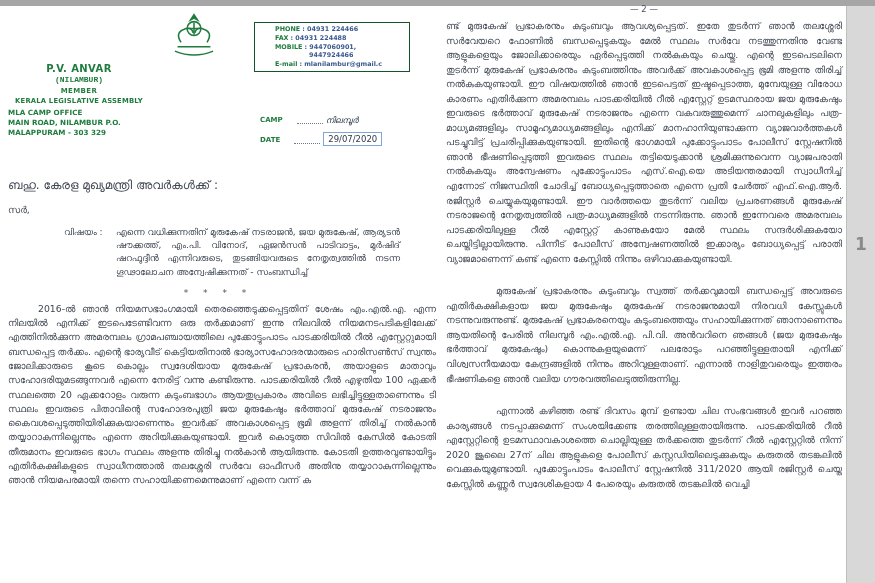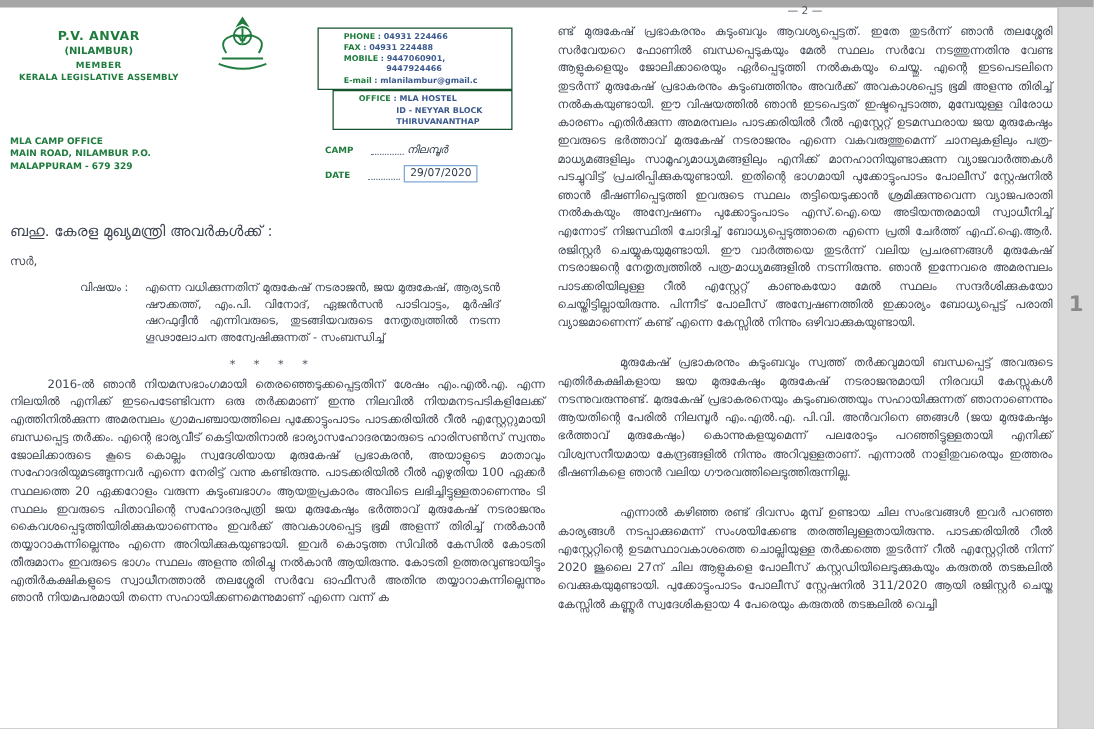--- a/index.html
+++ b/index.html
@@ -15,22 +15,22 @@
   .page-badge {
     position:absolute; top:232px; right:4px; width:20px; height:24px;
     color:#8a8a8a; font-size:17px; font-weight:bold; text-align:center; line-height:24px;
   }
 
   
   .page1 { position:absolute; left:8px; top:10px; width:428px; }
   .letterhead { position:relative; height:158px; }
   .green { color:#1f7c3e; }
   .lh-name { position:absolute; left:0; top:14px; width:142px; text-align:center; font-weight:bold; }
-  .lh-name .l1 { font-size:10px; letter-spacing:.4px; }
-  .lh-name .l2 { font-size:8px; margin-top:1px; }
+  .lh-name .l1 { font-size:10px; letter-spacing:.4px;margin-top:39px; }
+  .lh-name .l2 { font-size:8px; margin-top:1px;font-family:Liberation Mono, monospace; }
   .lh-name .l3 { font-size:7px; margin-top:3px; letter-spacing:.4px; }
   .lh-name .l4 { font-size:6.8px; margin-top:2px; letter-spacing:.2px; }
   .lh-emblem { position:absolute; left:160px; top:2px; }
   .box { border:1px solid #14532d; padding:2px 20px; }
   .lh-contact { position:absolute; left:246px; top:12px; width:114px; font-size:6.4px; line-height:8.8px; }
   .lh-contact .lbl { color:#1f7c3e; font-weight:bold; }
   .lh-contact .val { color:#3c5a8f; font-weight:bold; }
   .lh-office { position:absolute; left:258px; top:62px; width:102px; font-size:6.4px; line-height:8.8px; color:#3c5a8f; font-weight:bold; }
   .lh-office .lbl { color:#1f7c3e; }
   .lh-campoffice { position:absolute; left:0; top:98px; font-size:7.2px; line-height:10px; font-weight:bold; }
@@ -87,30 +87,25 @@
       </div>
 
       <div class="lh-contact box">
         <div><span class="lbl">PHONE</span> <span class="val">: 04931 224466</span></div>
         <div><span class="lbl">FAX</span> <span class="val">: 04931 224488</span></div>
         <div><span class="lbl">MOBILE</span> <span class="val">: 9447060901,</span></div>
         <div style="padding-left:34px;"><span class="val">9447924466</span></div>
         <div><span class="lbl">E-mail</span> <span class="val">: mlanilambur@gmail.c</span></div>
       </div>
 
-      <div class="lh-office box">
-        <div><span class="lbl">OFFICE</span> <span>: MLA HOSTEL</span></div>
-        <div style="padding-left:30px;">ID - NEYYAR BLOCK</div>
-        <div style="padding-left:30px;">THIRUVANANTHAP</div>
-      </div>
 
       <div class="lh-campoffice green">
         <div>MLA CAMP OFFICE</div>
         <div>MAIN ROAD, NILAMBUR P.O.</div>
-        <div>MALAPPURAM - 679 329</div>
+        <div>MALAPPURAM - 303 329</div>
       </div>
 
       <div class="lh-campdate">
         <div class="cd-row">
           <span class="lbl">CAMP</span>
           <span class="dots"></span>
           <span class="val hand">നിലമ്പൂർ</span>
         </div>
         <div class="cd-row">
           <span class="lbl">DATE</span>

